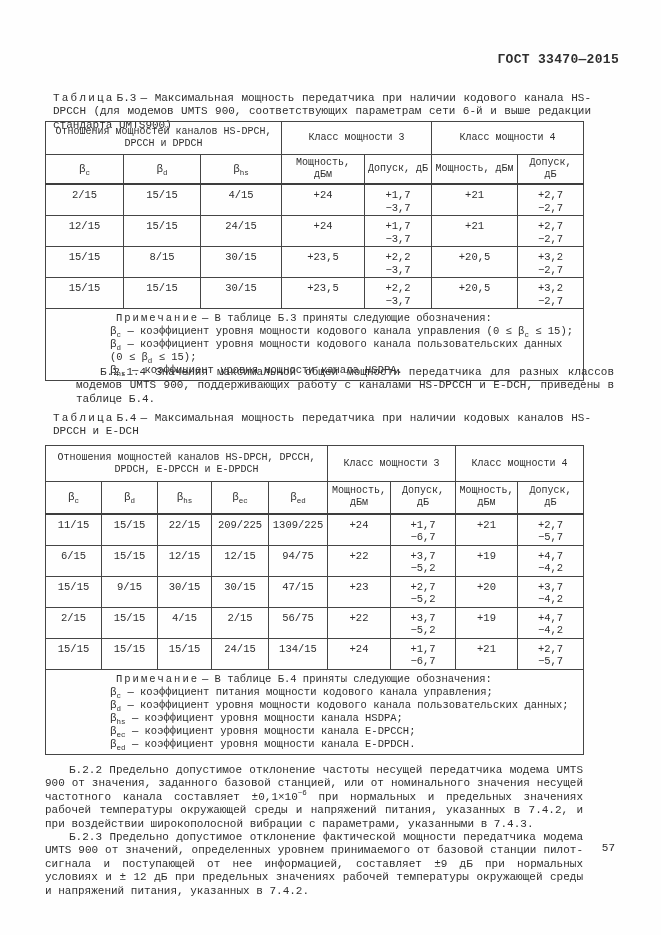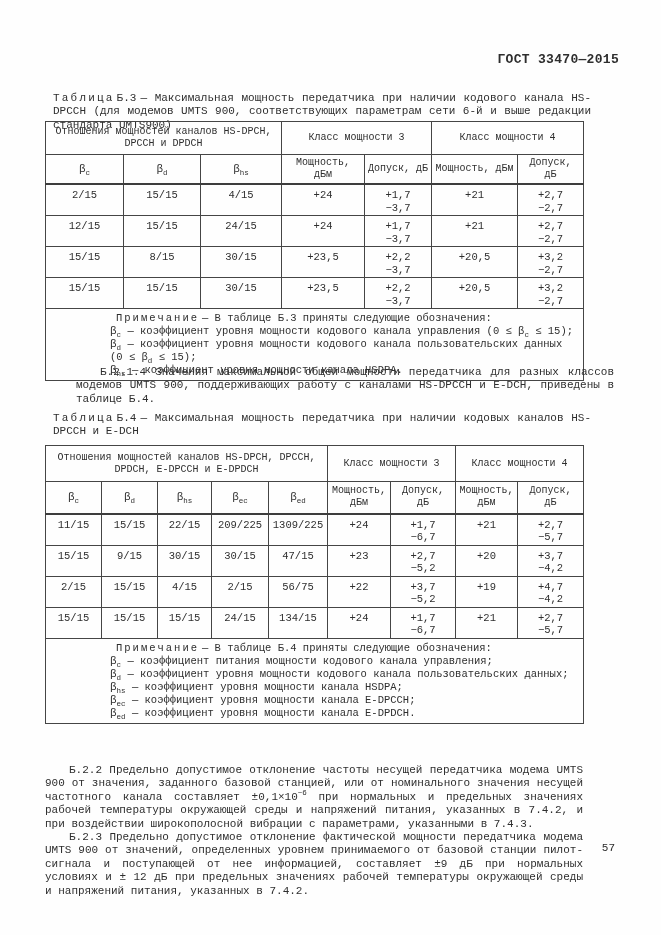--- a/index.html
+++ b/index.html
@@ -199,20 +199,33 @@
           <td class="c">209/225</td>
           <td class="c">1309/225</td>
           <td class="c">+24</td>
           <td class="c">+1,7
 −6,7</td>
           <td class="c">+21</td>
           <td class="c">+2,7
 −5,7</td>
         </tr>
         <tr class="dr">
+          <td class="c">6/15</td>
+          <td class="c">15/15</td>
+          <td class="c">12/15</td>
+          <td class="c">12/15</td>
+          <td class="c">94/75</td>
+          <td class="c">+22</td>
+          <td class="c">+3,7
+−5,2</td>
+          <td class="c">+19</td>
+          <td class="c">+4,7
+−4,2</td>
+        </tr>
+        <tr class="dr">
           <td class="c">15/15</td>
           <td class="c">9/15</td>
           <td class="c">30/15</td>
           <td class="c">30/15</td>
           <td class="c">47/15</td>
           <td class="c">+23</td>
           <td class="c">+2,7
 −5,2</td>
           <td class="c">+20</td>
           <td class="c">+3,7

